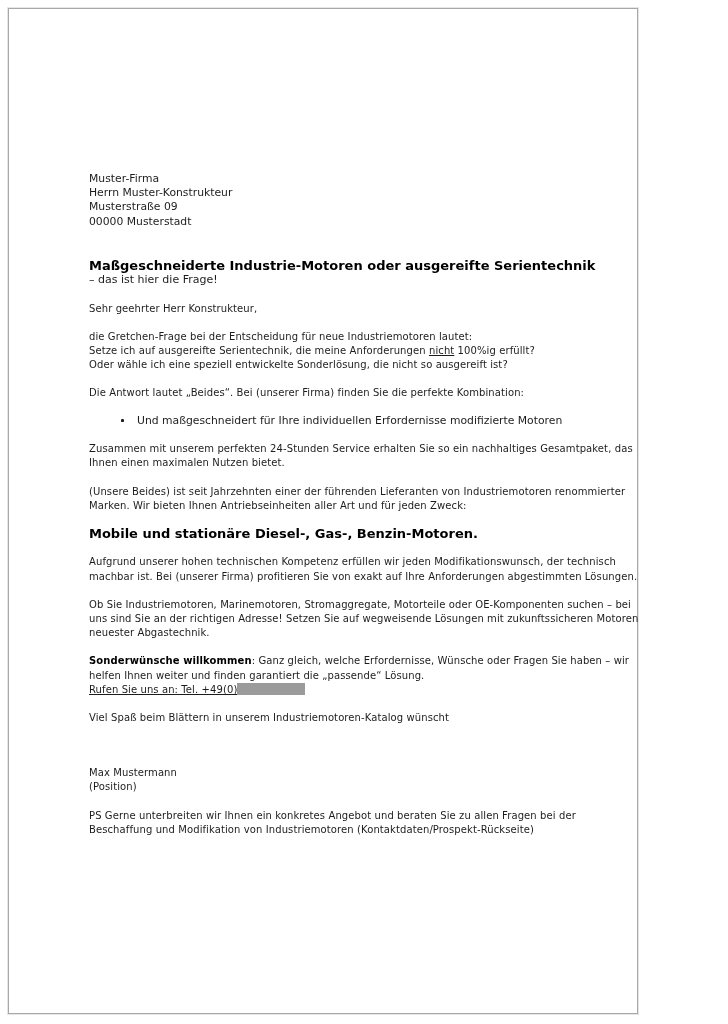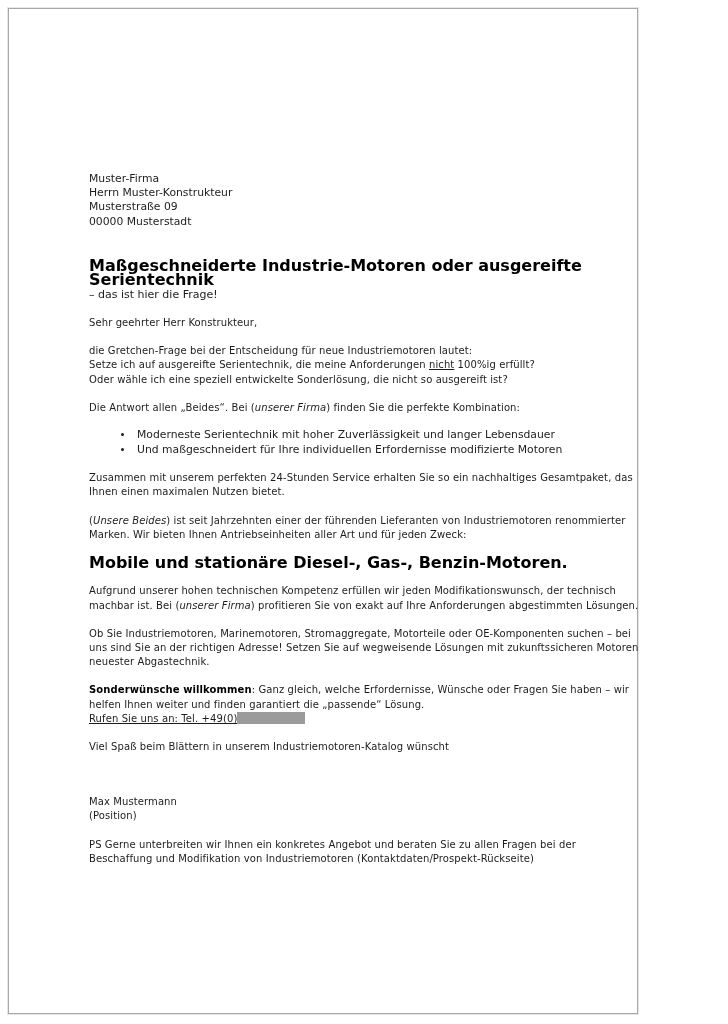--- a/index.html
+++ b/index.html
@@ -40,32 +40,32 @@
     font-size: 10.8px;
     line-height: 14.2px;
     color: #1c1c1c;
     white-space: nowrap;
   }
   .gap-addr { height: 30px; }
   .gap-para { height: 14px; }
   .gap-small { height: 13px; }
   .gap-sign { height: 41px; }
   .headline {
-    font-size: 16px;
+    font-size: 13px;
     line-height: 14.4px;
     font-weight: bold;
     color: #000000;
   }
   .sub-headline {
     font-size: 11px;
     line-height: 14.4px;
     color: #1c1c1c;
   }
   .bold-lead { font-weight: bold; color: #000; }
-  .ital { font-style: italic; }
+  .ital { }
   .underline { text-decoration: underline; }
   ul.bullets {
     margin: 0;
     padding: 0;
     list-style: none;
   }
   ul.bullets li {
     position: relative;
     padding-left: 48px;
     font-size: 10.8px;
@@ -116,26 +116,26 @@
     <div class="gap-para"></div>
 
     <div class="txt">
       <div>die Gretchen-Frage bei der Entscheidung für neue Industriemotoren lautet:</div>
       <div><span>Setze ich auf ausgereifte Serientechnik, die meine Anforderungen </span><span class="underline">nicht</span><span> 100%ig erfüllt?</span></div>
       <div>Oder wähle ich eine speziell entwickelte Sonderlösung, die nicht so ausgereift ist?</div>
     </div>
 
     <div class="gap-para"></div>
 
-    <div class="txt"><span>Die Antwort allen „Beides“. Bei (</span><span class="ital">unserer Firma</span><span>) finden Sie die perfekte Kombination:</span></div>
+    <div class="txt"><span>Die Antwort lautet „Beides“. Bei (</span><span class="ital">unserer Firma</span><span>) finden Sie die perfekte Kombination:</span></div>
 
     <div class="gap-small"></div>
 
     <ul class="bullets">
-      <li><span class="bullet-dot"></span><span>Moderneste Serientechnik mit hoher Zuverlässigkeit und langer Lebensdauer</span></li>
+      <li><span class="bullet-dot"></span></li>
       <li><span class="bullet-dot"></span><span>Und maßgeschneidert für Ihre individuellen Erfordernisse modifizierte Motoren</span></li>
     </ul>
 
     <div class="gap-para"></div>
 
     <div class="txt">Zusammen mit unserem perfekten 24-Stunden Service erhalten Sie so ein nachhaltiges Gesamtpaket, das Ihnen einen maximalen Nutzen bietet.</div>
 
     <div class="gap-para"></div>
 
     <div class="txt"><span>(</span><span class="ital">Unsere Beides</span><span>) ist seit Jahrzehnten einer der führenden Lieferanten von Industriemotoren renommierter Marken. Wir bieten Ihnen Antriebseinheiten aller Art und für jeden Zweck:</span></div>

